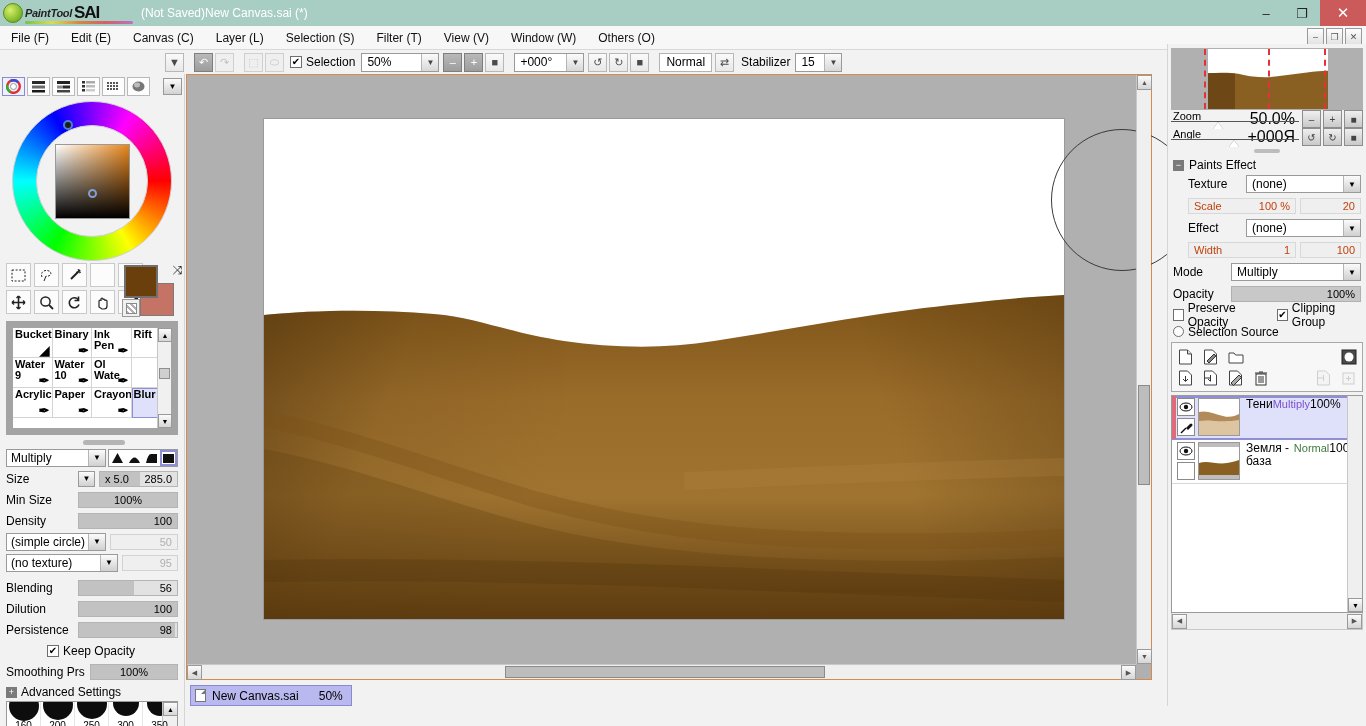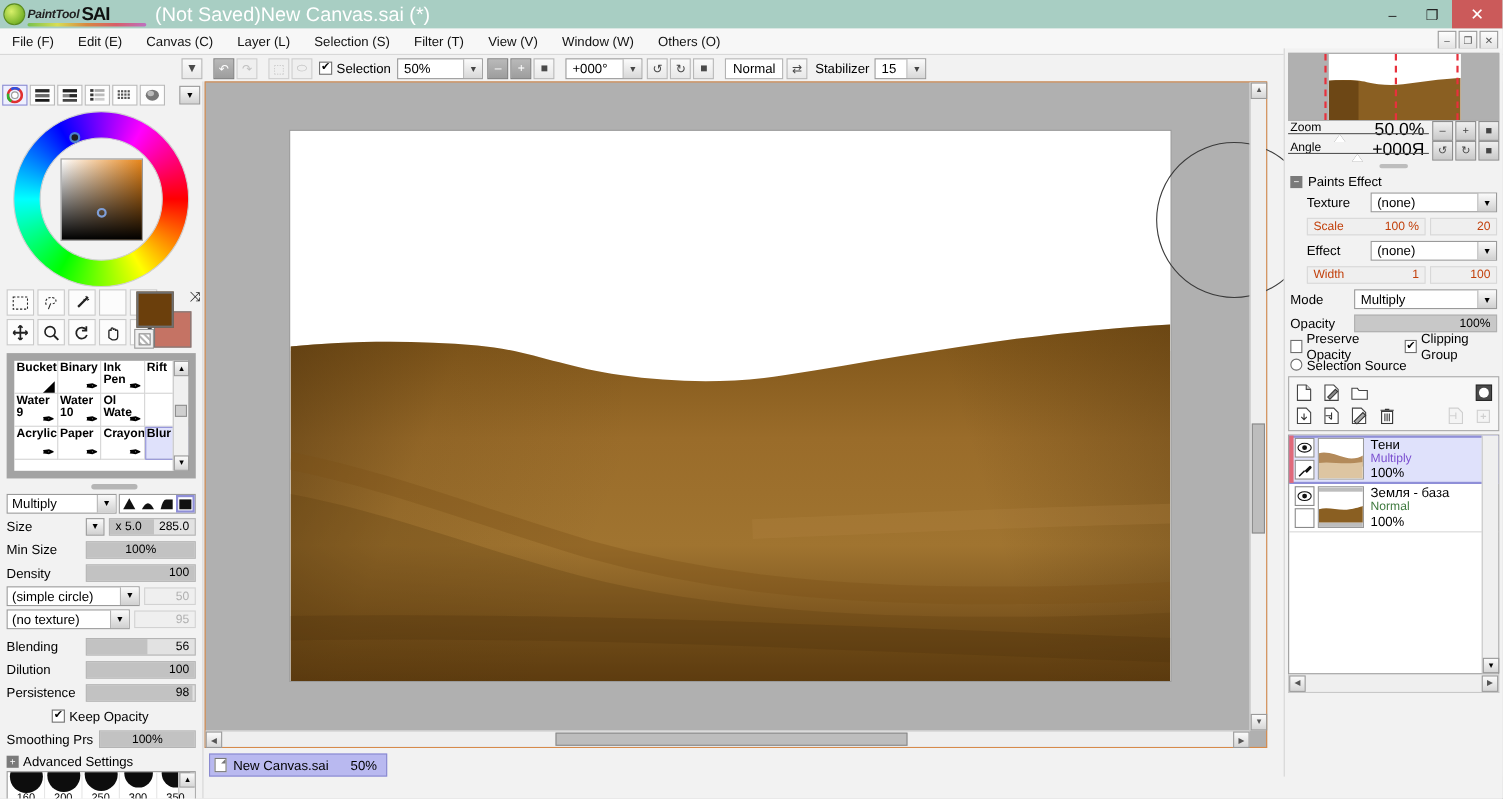--- a/index.html
+++ b/index.html
@@ -23,21 +23,21 @@
   .logo-box { width: 130px; height: 24px; margin-left: 3px; position: relative; display: flex; align-items: center; }
   .logo-leaf {
     width: 20px; height: 20px; border-radius: 50%;
     background: radial-gradient(circle at 35% 35%, #d8f06a, #7ab52a 70%, #4e8a14);
     border: 1px solid #5b8c1e; margin-right: 2px; flex: 0 0 auto;
   }
   .logo-text { font-size: 11px; font-style: italic; font-weight: bold; color: #222; letter-spacing: -0.3px; }
   .logo-sai { font-size: 17px; font-weight: bold; font-style: normal; color: #111; letter-spacing: -1px; margin-left: 2px; }
   .logo-streak { position: absolute; left: 22px; bottom: 1px; width: 108px; height: 3px;
     background: linear-gradient(90deg,#6fbf3a,#e0e040,#e07a2a,#e04a5a,#c060c0); border-radius: 2px; opacity: .85; }
-  .title-text { font-size: 18px; color: #ffffff; margin-left: 8px; }
+  .title-text { font-size: 12px; color: #ffffff; margin-left: 8px; }
   .win-buttons { position: absolute; right: 0; top: 0; height: 26px; display: flex; align-items: center; }
   .win-btn { width: 36px; height: 26px; display: flex; align-items: center; justify-content: center;
     font-size: 13px; color: #222; }
   .win-btn.close { width: 46px; background: #cb5a5a; color: #fff; font-size: 15px; }
 
   
   .menubar {
     position: absolute; left: 0; top: 26px; width: 1366px; height: 24px;
     background: #f7f7f7; border-bottom: 1px solid #d8d8d8;
     display: flex; align-items: center;
@@ -215,21 +215,21 @@
   .lt-spacer { margin-left: auto; }
 
   .layerlist { position: relative; margin: 3px 3px 0; height: 218px; border: 1px solid #9a9a9a; background: #fff; }
   .layer-item { display: flex; height: 44px; border-bottom: 1px solid #d8d8d8; position: relative; padding: 2px; gap: 3px; }
   .layer-item.sel { background: #dfe1fb; outline: 2px solid #8f8fd8; outline-offset: -2px; }
   .layer-item.sel:before { content:''; position:absolute; left:0; top:0; bottom:0; width:4px; background:#e06a7a; }
   .lay-toggles { display: flex; flex-direction: column; gap: 2px; width: 18px; flex: 0 0 auto; margin-left: 3px; }
   .lay-tog { width: 18px; height: 18px; border: 1px solid #8a8a8a; background: #fff;
     display: flex; align-items: center; justify-content: center; font-size: 11px; }
   .lay-thumb { width: 42px; height: 38px; border: 1px solid #999; flex: 0 0 auto; overflow: hidden; position: relative; background:#fff; }
-  .lay-meta { display: flex; flex-direction: column; justify-content: center; line-height: 13px; font-size: 12px; padding-left: 3px; }
+  .lay-meta { display: flex; flex-direction: row; justify-content: center; line-height: 13px; font-size: 12px; padding-left: 3px; }
   .lay-mode { font-size: 11px; }
   .ll-scroll { position: absolute; right: 0; top: 0; width: 15px; height: 100%; background: #efefef; border-left: 1px solid #c8c8c8; }
   .ll-hscroll { margin: 0 3px; height: 17px; background: #efefef; border: 1px solid #c8c8c8; border-top: none;
     display: flex; align-items: center; justify-content: space-between; }
 
   
   .statusbar { position: absolute; left: 0; bottom: 0; width: 1366px; height: 18px; background: #f2f2f2;
     display: flex; align-items: center; justify-content: flex-end; padding-right: 4px; gap: 3px; font-size: 11px; }
   .keycap { border: 1px solid #b0b0b0; background: #e8e8e8; padding: 0 3px; font-size: 10px; line-height: 13px; color: #444; }
 </style>
@@ -524,21 +524,21 @@
 
       <div class="prow">
         <div class="pname">Density</div>
         <div class="pbar">
           <div class="fill" style="width:100%"></div>
           <span class="val">100</span>
         </div>
       </div>
 
       <div class="prow">
-        <div class="pcombo" style="width:121px">
+        <div class="pcombo" style="width:100px">
           <span>(simple circle)</span>
           <span class="arrow">▼</span>
         </div>
         <div class="pbar dim" style="margin-left:4px">
           <span class="val">50</span>
         </div>
       </div>
 
       <div class="prow">
         <div class="pcombo" style="width:112px">

